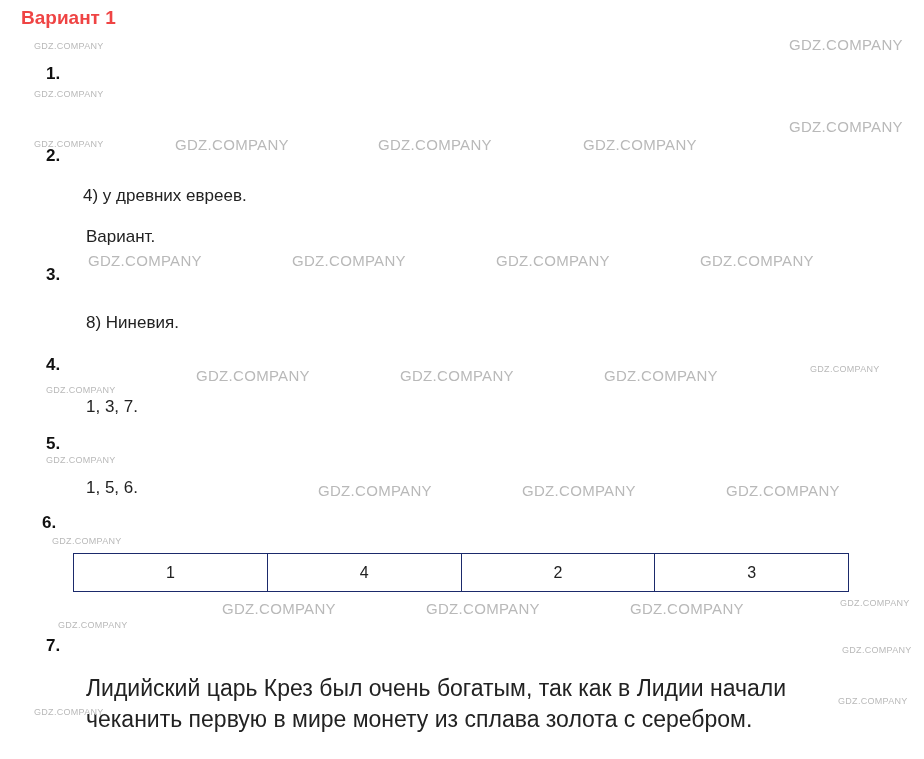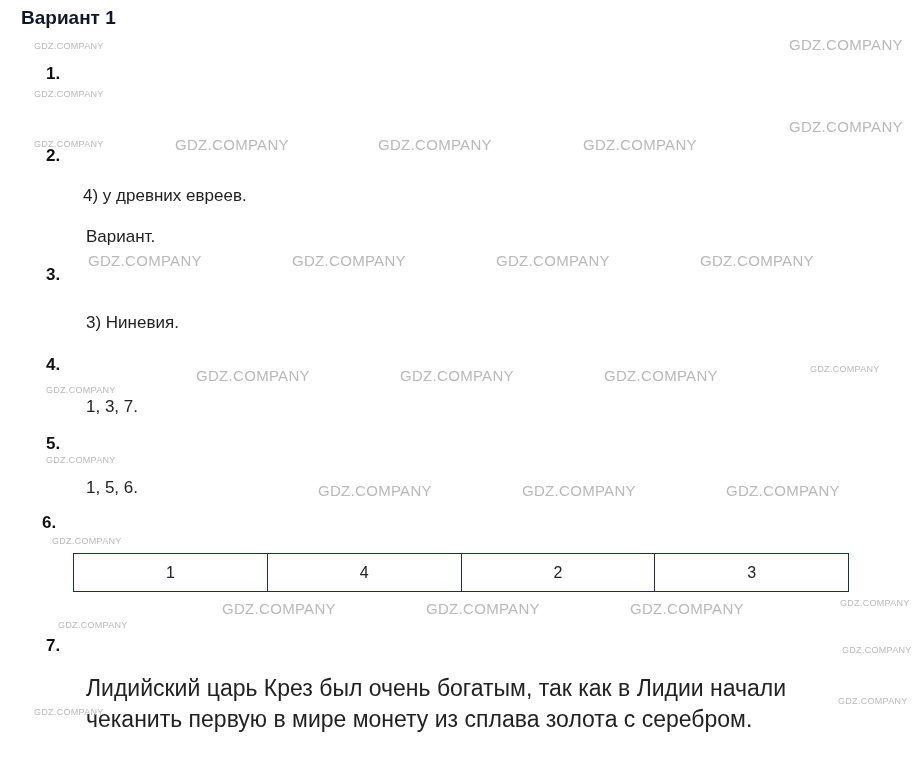--- a/index.html
+++ b/index.html
@@ -20,21 +20,21 @@
     width: 924px;
     height: 759px;
   }
   .abs {
     position: absolute;
     white-space: nowrap;
   }
   .title {
     font-size: 19px;
     font-weight: bold;
-    color: #0f172a;
+    color: #ef4444;
   }
   .qnum {
     font-size: 17px;
     font-weight: bold;
     color: #111111;
   }
   .answer {
     font-size: 17px;
     color: #222222;
   }
@@ -86,21 +86,21 @@
   <div class="abs qnum" style="left:46px; top:64px;">1.</div>
   <div class="abs qnum" style="left:46px; top:146px;">2.</div>
   <div class="abs qnum" style="left:46px; top:265px;">3.</div>
   <div class="abs qnum" style="left:46px; top:355px;">4.</div>
   <div class="abs qnum" style="left:46px; top:434px;">5.</div>
   <div class="abs qnum" style="left:42px; top:513px;">6.</div>
   <div class="abs qnum" style="left:46px; top:636px;">7.</div>
 
   <div class="abs answer" style="left:83px; top:186px;">4) у древних евреев.</div>
   <div class="abs answer" style="left:86px; top:227px;">Вариант.</div>
-  <div class="abs answer" style="left:86px; top:313px;">3) Ниневия.</div>
+  <div class="abs answer" style="left:86px; top:313px;">8) Ниневия.</div>
   <div class="abs answer" style="left:86px; top:397px;">1, 3, 7.</div>
   <div class="abs answer" style="left:86px; top:478px;">1, 5, 6.</div>
 
   <div class="table-wrap">
     <table class="ansTable">
       <tbody>
           <tr>
         <td>1</td>
         <td>4</td>
         <td>2</td>

